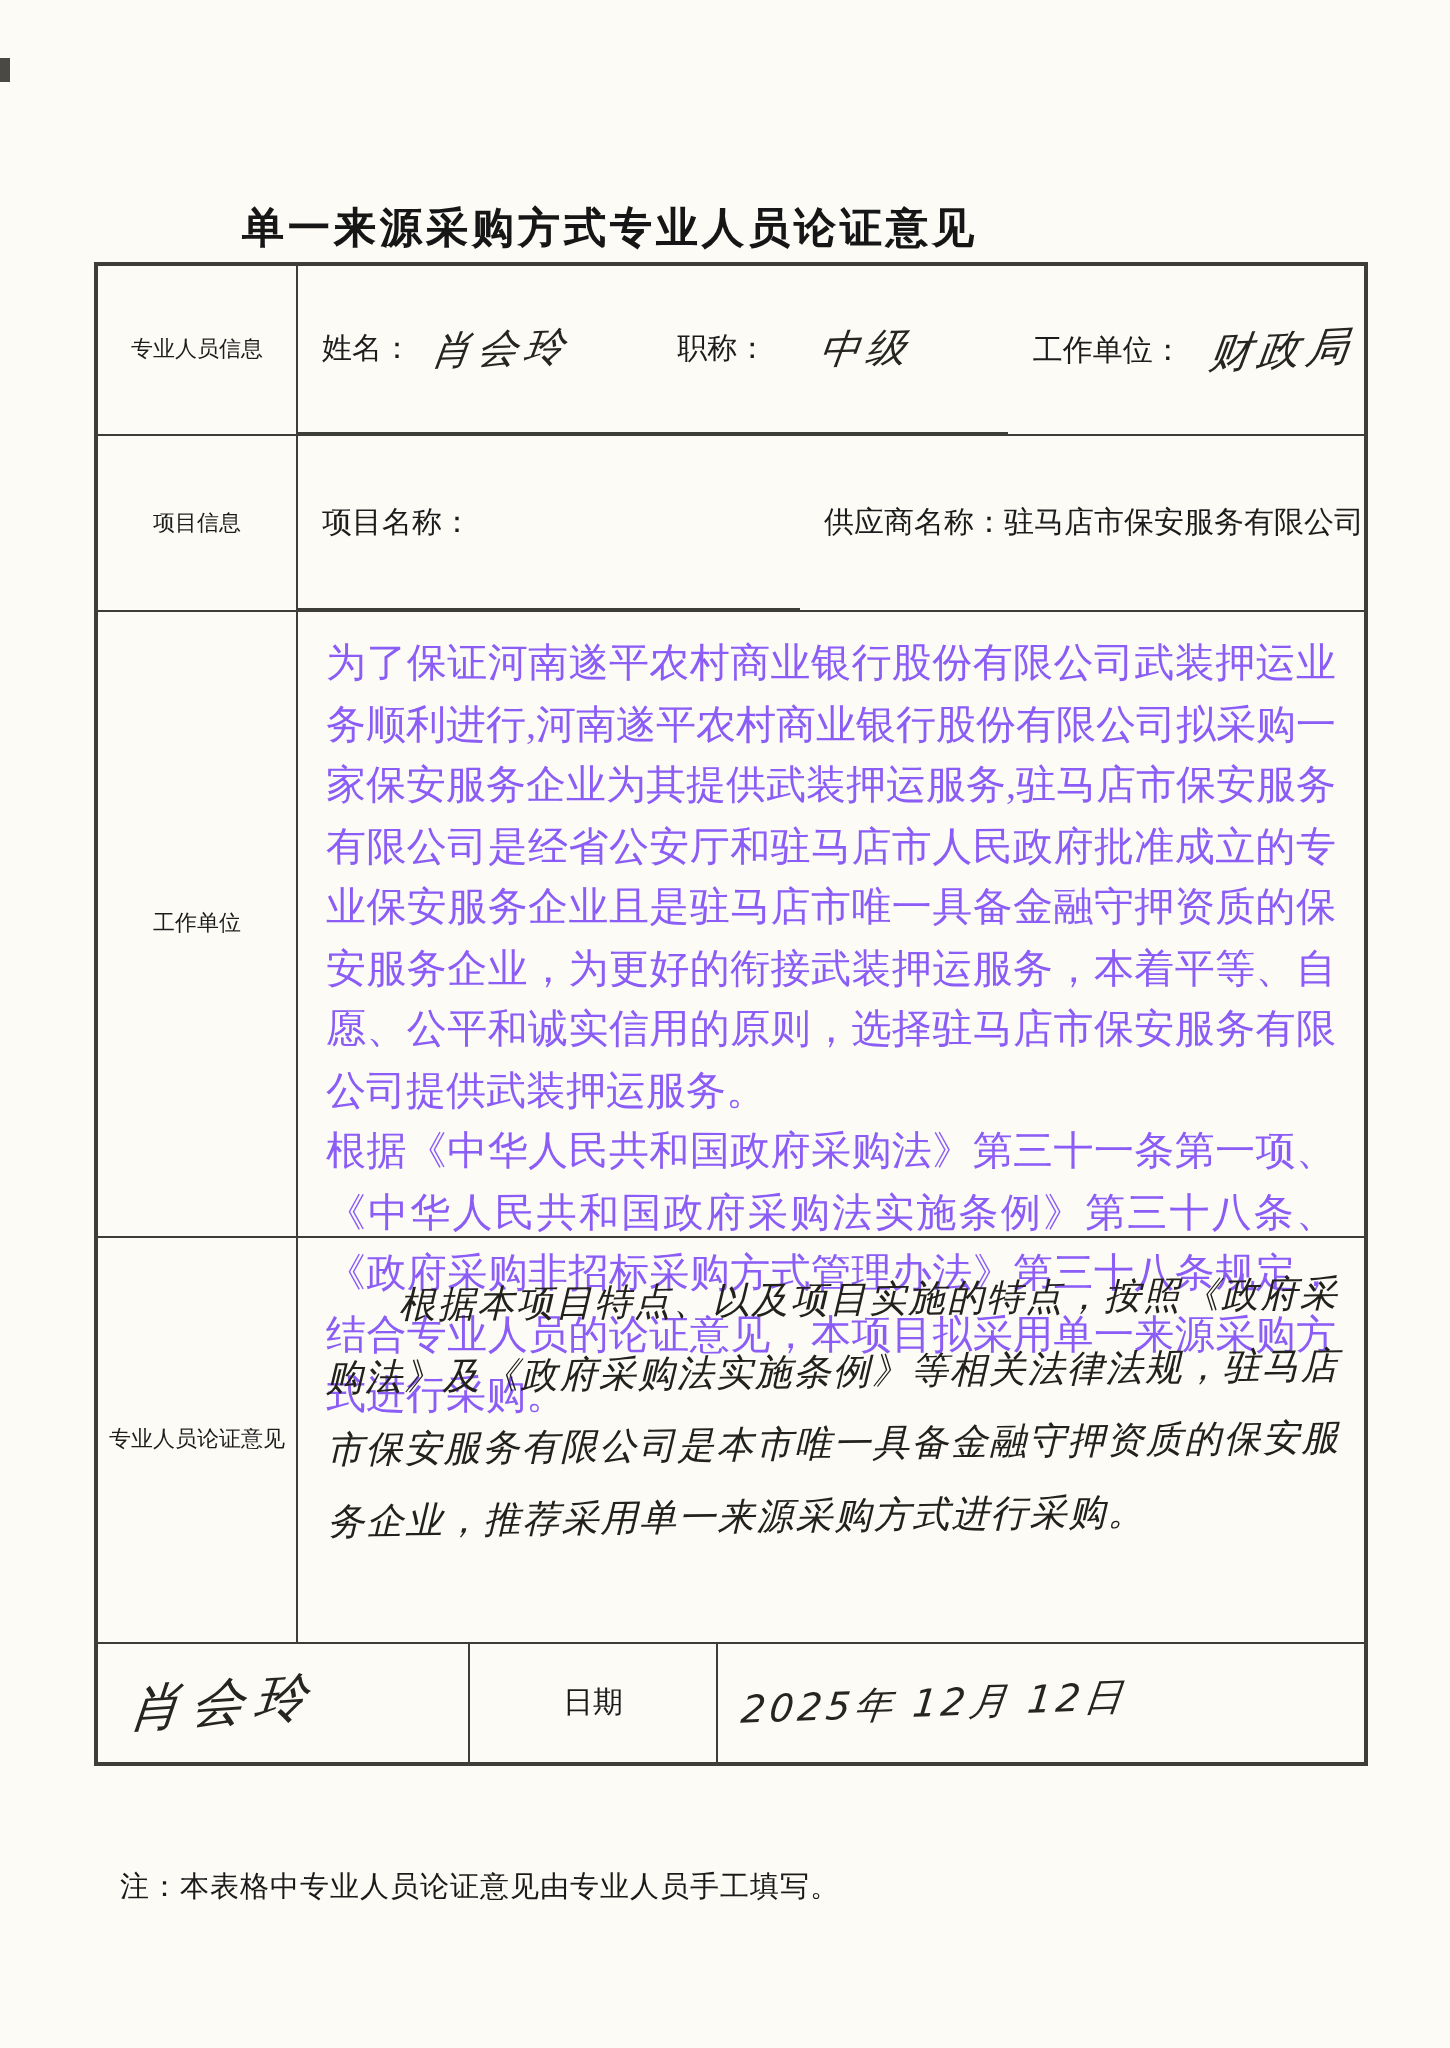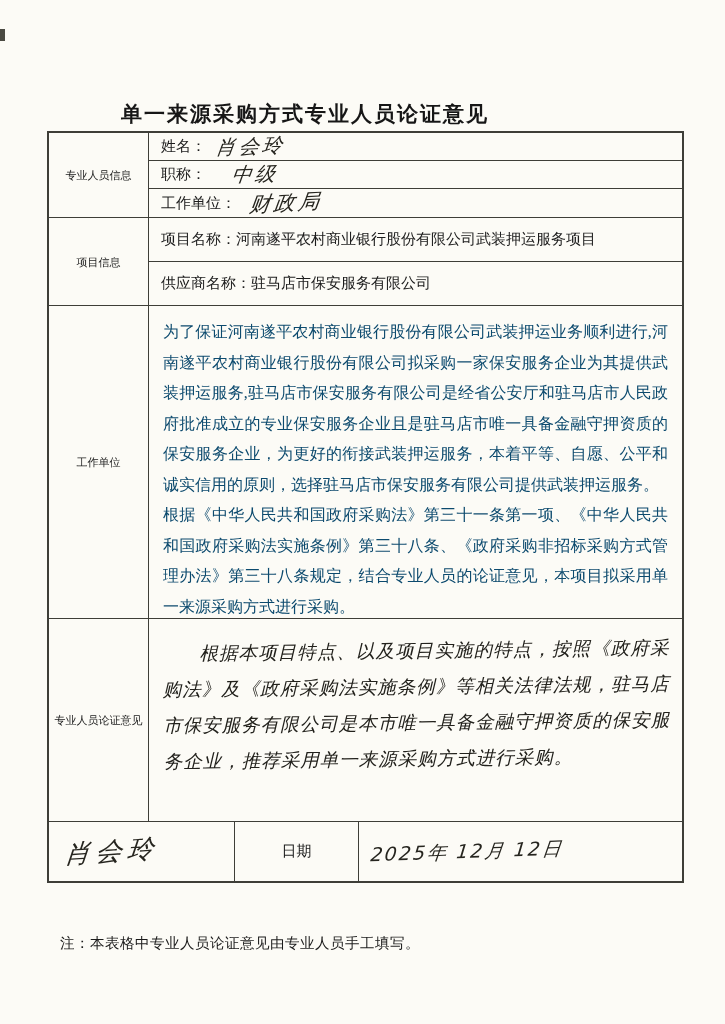--- a/index.html
+++ b/index.html
@@ -50,21 +50,21 @@
     border-right: 1px solid #3e3e38;
     display: flex;
     align-items: center;
     justify-content: center;
     text-align: center;
     font-size: 11px;
     line-height: 26px;
     padding: 0 3px;
     color: #1c1c1c;
   }
-  .rows-col { flex: 1; display: flex; flex-direction: column; }
+  .rows-col { flex: 1; display: flex; flex-direction: row; }
   .sub-row {
     flex: 1;
     border-bottom: 1px solid #3e3e38;
     display: flex;
     align-items: center;
     padding-left: 12px;
     font-size: 15px;
     white-space: nowrap;
     overflow: visible;
   }
@@ -77,24 +77,24 @@
     color: #26251f;
     transform: skewX(-9deg) rotate(-2deg);
     letter-spacing: 3px;
   }
   .hw-name { font-size: 20px; margin-left: 10px; }
   .hw-jobtitle { font-size: 20px; margin-left: 26px; }
   .hw-unit { font-size: 21px; margin-left: 14px; transform: skewX(-10deg) rotate(-3deg); }
   .content-cell {
     flex: 1;
     padding: 11px 14px 0 14px;
-    font-size: 16px;
+    font-size: 20px;
     line-height: 30.5px;
     text-align: justify;
-    color: #0c4a6e;
+    color: #8b5cf6;
   }
   .content-cell p { margin: 0; }
   .opinion-cell { flex: 1; padding: 14px 12px 0 14px; }
   .hw-block {
     font-family: "DejaVu Sans", sans-serif;
     font-style: italic;
     font-size: 18.5px;
     line-height: 36px;
     color: #22211c;
     text-indent: 2em;
@@ -149,21 +149,20 @@
         <span class="hw hw-unit">财政局</span>
       </div>
     </div>
   </div>
 
   <div class="section sec-project">
     <div class="label-cell">项目信息</div>
     <div class="rows-col">
       <div class="sub-row">
         <span class="printed">项目名称：</span>
-        <span class="printed">河南遂平农村商业银行股份有限公司武装押运服务项目</span>
       </div>
       <div class="sub-row">
         <span class="printed">供应商名称：</span>
         <span class="printed">驻马店市保安服务有限公司</span>
       </div>
     </div>
   </div>
 
   <div class="section sec-content">
     <div class="label-cell">工作单位</div>

